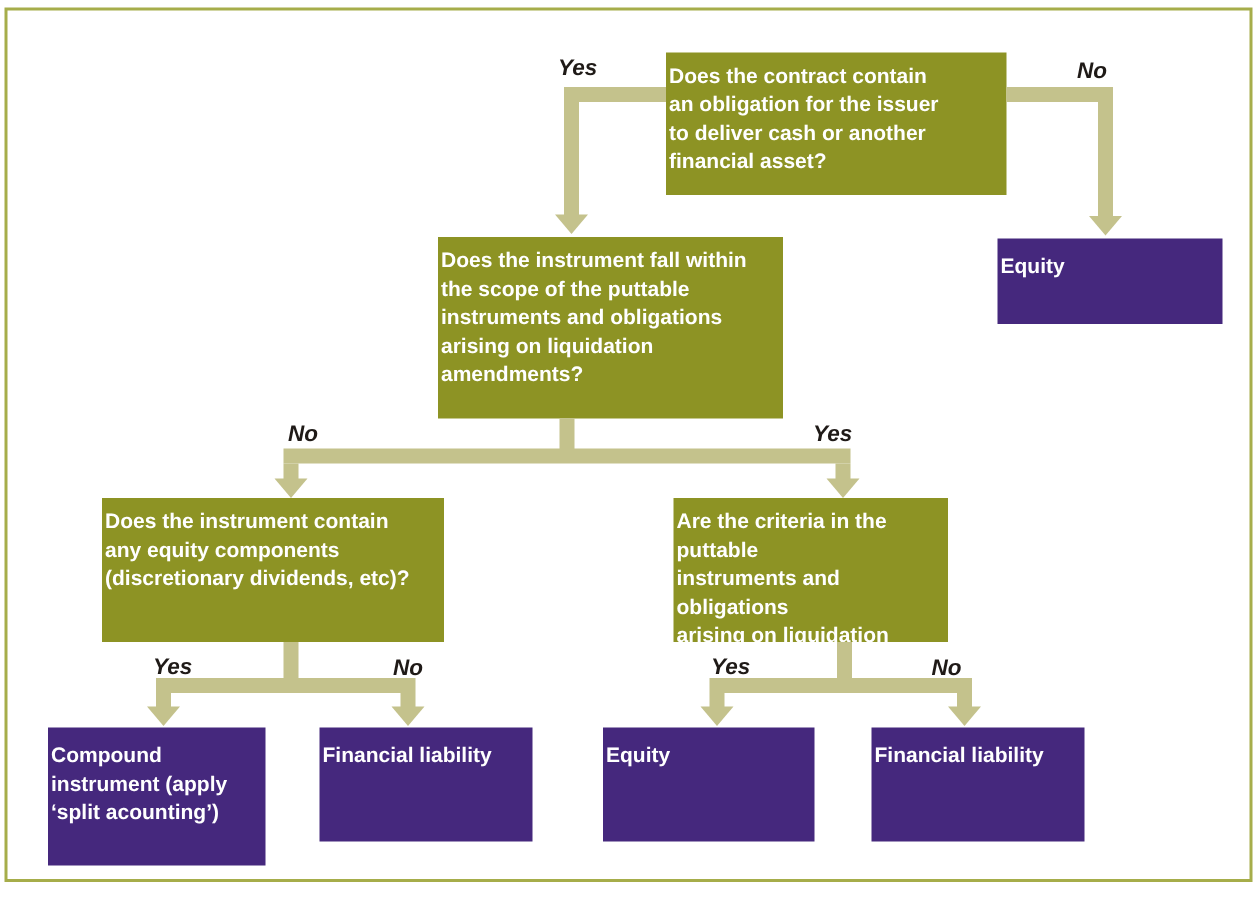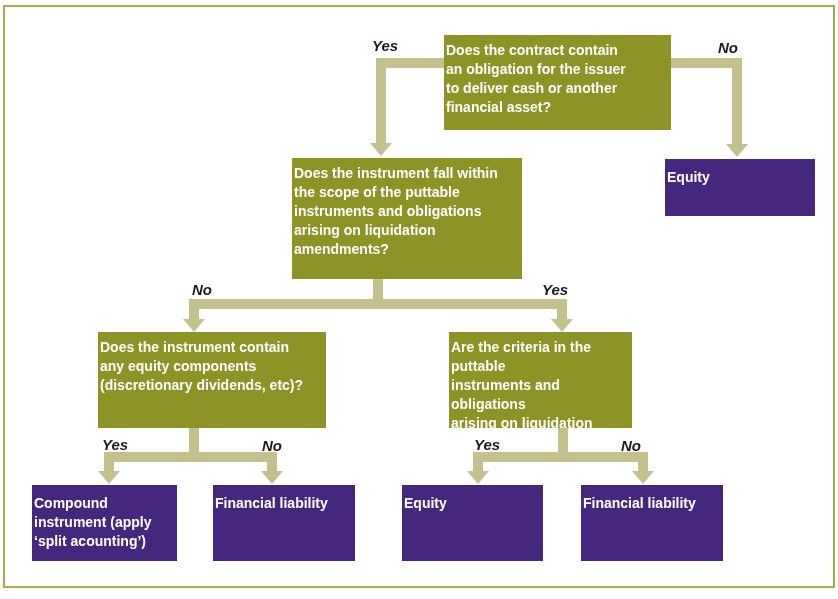--- a/index.html
+++ b/index.html
@@ -27,23 +27,23 @@
     color: var(--box-text, #ffffff);
     white-space: pre-line;
     padding: 6px 2px 0 2px;
   }
   .q { background: var(--question-bg, #8d9324); }
   .r { background: var(--result-bg, #45287d); padding-top: 9px; }
 
   #q1           { left: 444px; top: 35px;  width: 227px; height: 95px; }
   #equity-top   { left: 665px; top: 159px; width: 150px; height: 57px; }
   #q2           { left: 264px; top: 158px; width: 230px; height: 121px; margin-left: 28px; }
-  #q3           { left: 98px;  top: 332px; width: 228px; height: 96px; }
+  #q3           { left: 68px;  top: 332px; width: 228px; height: 96px; }
   #q4           { left: 449px; top: 332px; width: 183px; height: 96px; }
-  #compound     { left: 32px;  top: 485px; width: 145px; height: 76px; }
+  #compound     { left: 32px;  top: 485px; width: 145px; height: 92px; }
   #fl-left      { left: 213px; top: 485px; width: 142px; height: 76px; }
   #equity-bot   { left: 402px; top: 485px; width: 141px; height: 76px; }
   #fl-right     { left: 581px; top: 485px; width: 142px; height: 76px; }
 
   .conn { position: absolute; background: var(--connector, #c4c28c); }
   .arrow {
     position: absolute; width: 0; height: 0;
     border-left: 11px solid transparent;
     border-right: 11px solid transparent;
     border-top: 13px solid var(--connector, #c4c28c);

